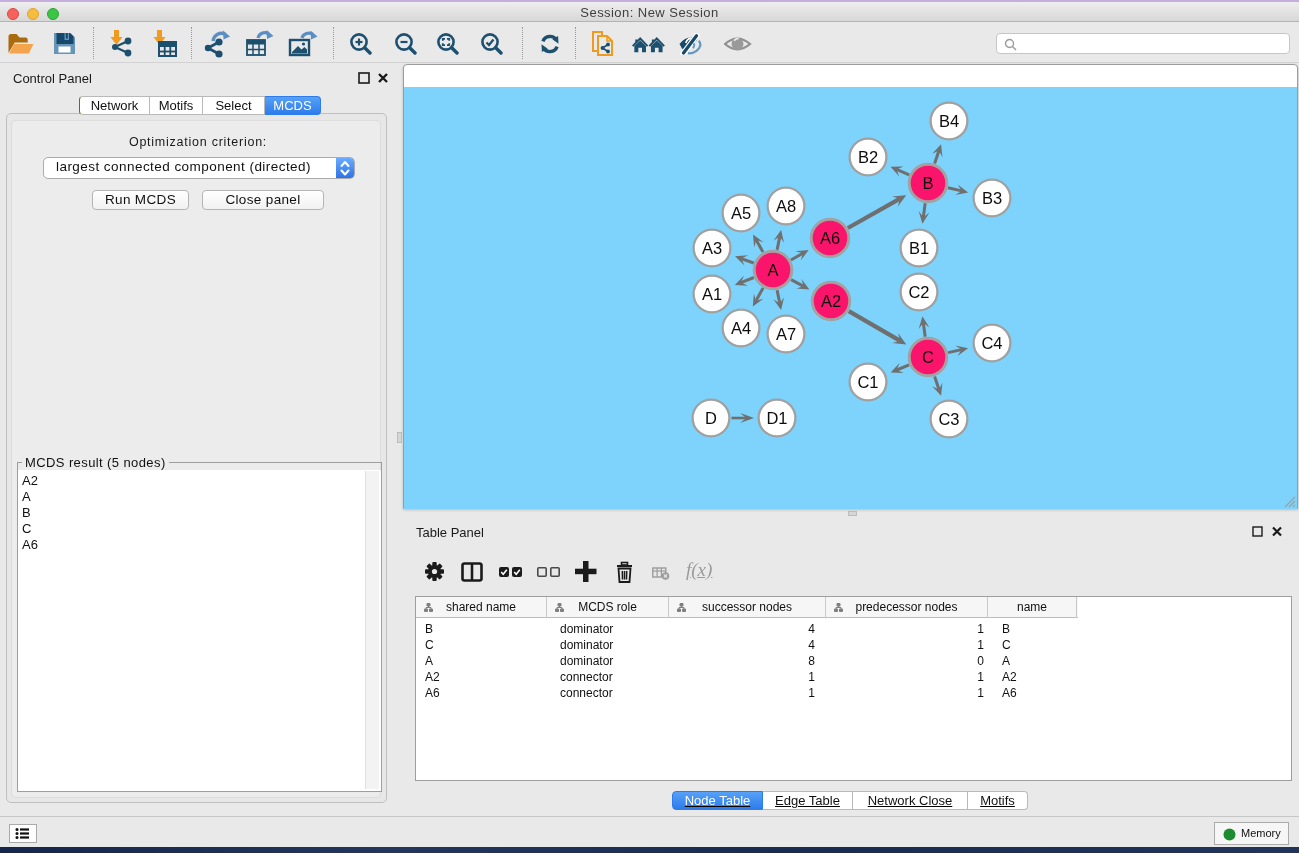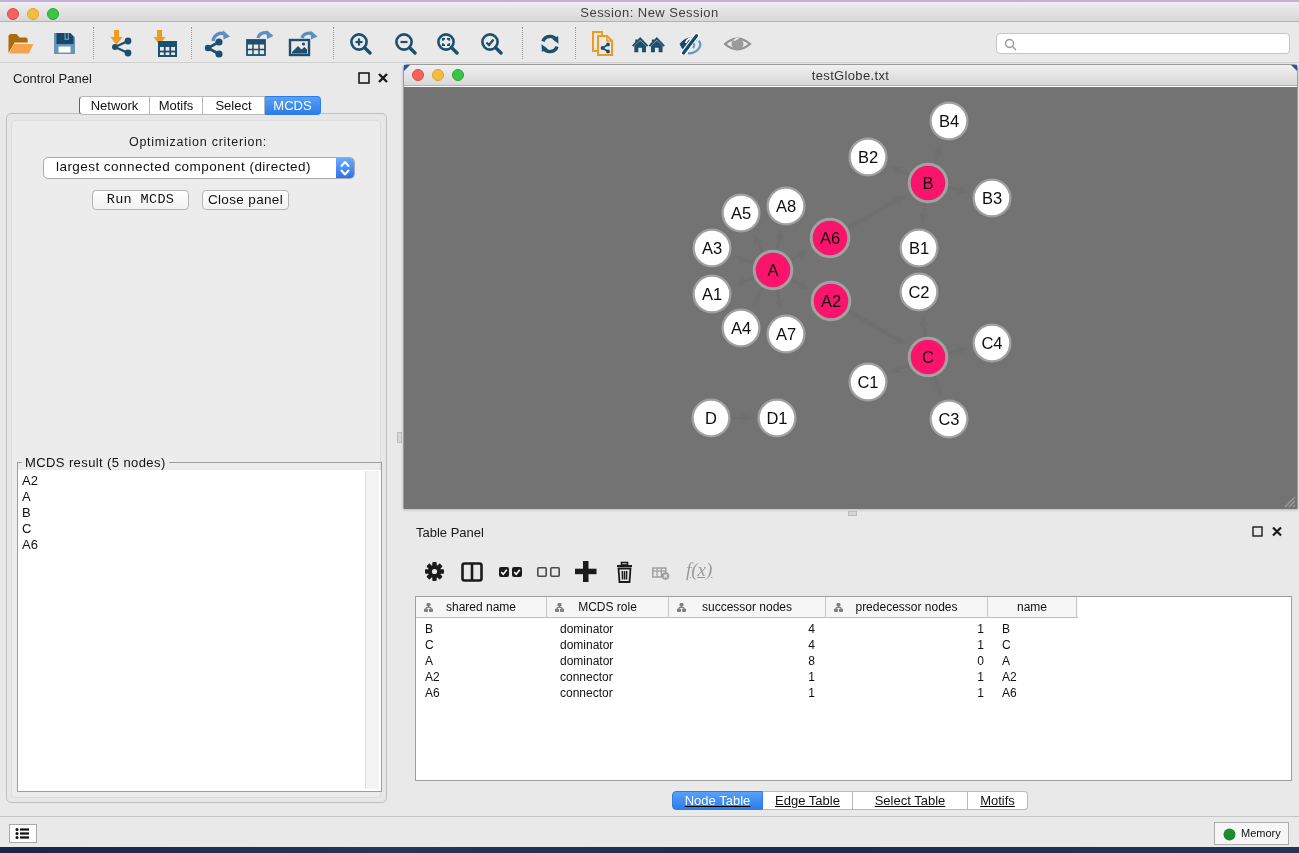--- a/index.html
+++ b/index.html
@@ -41,21 +41,21 @@
 #statusline { left:0; top:816px; width:1299px; height:1px; background:#c6c6c6; }
 #statusbar { left:0; top:817px; width:1299px; height:30px; background:#e9e9e9; }
 #listbtn { position:absolute; left:9px; top:7px; width:28px; height:19px; background:#fdfdfd; border:1px solid #a9a9a9; }
 #membtn { position:absolute; right:10px; top:5px; width:75px; height:23px; background:#f6f6f6; border:1px solid #ababab; font-size:11px; color:#111; }
 #bottomstrip { left:0; top:847px; width:1299px; height:6px; background:linear-gradient(90deg,#16264a,#24365c 30%,#1a2b50 60%,#223459); }
 
 
 #netwin { left:403px; top:64px; width:895px; height:445px; background:#fff; border:1px solid #9c9c9c; border-radius:4px 4px 0 0; box-shadow:0 1px 3px rgba(0,0,0,0.2); }
 #nettitle { position:absolute; left:0; top:0; width:100%; height:21px; background:linear-gradient(#f0f0f0,#d8d8d8); border-bottom:1px solid #b0b0b0; border-radius:4px 4px 0 0; }
 #nettitle .t { position:absolute; left:0; right:0; top:3px; text-align:center; font-size:13px; color:#333; letter-spacing:0.35px; }
-#netcontent { position:absolute; left:0; top:22px; width:893px; height:422px; background:#737373;text-align:right; }
+#netcontent { position:absolute; left:0; top:22px; width:893px; height:422px; background:#7dd3fc;text-align:right; }
 
 
 #tp-title { left:416px; top:525px; font-size:13px; color:#1a1a1a; }
 #tp-toolbar { left:416px; top:558px; width:875px; height:30px; }
 #tablebox { left:415px; top:596px; width:877px; height:185px; background:#fff; border:1px solid #9e9e9e;padding-left:40px; }
 #thead { position:absolute; left:0; top:0; width:662px; height:21px; background:#f6f6f6; border-bottom:1px solid #bdbdbd; }
 .th { position:absolute; top:0; height:21px; border-right:1px solid #c9c9c9; font-size:12px; color:#111; text-align:center; line-height:21px; }
 .trow { position:absolute; left:0; width:875px; height:16px; font-size:12px; color:#111; }
 .td { position:absolute; top:0; height:16px; line-height:16px; }
 .num { text-align:right; }
@@ -210,46 +210,34 @@
     <div class="tab sel last" style="width:56px">MCDS</div>
 </div>
 <div id="opt-label" class="abs">Optimization criterion:</div>
 <div id="dropdown" class="abs">
     <span class="txt">largest connected component (directed)</span>
   <div class="spin"><svg width="18" height="20" viewBox="0 0 18 20">
         <path d="M5.5 8 L9 4 L12.5 8" fill="none" stroke="#fff" stroke-width="2" stroke-linecap="round" stroke-linejoin="round"></path>
         <path d="M5.5 12.5 L9 16.5 L12.5 12.5" fill="none" stroke="#fff" stroke-width="2" stroke-linecap="round" stroke-linejoin="round"></path>
       </svg></div>
 </div>
-<div class="btn abs" style="left:92px;top:190px;width:97px;font-family:Liberation Mono, monospace;">Run MCDS</div>
-<div class="btn abs" style="left:202px;top:190px;width:87px;">Close panel</div>
+<div class="btn abs" style="left:92px;top:190px;width:97px;">Run MCDS</div>
+<div class="btn abs" style="left:202px;top:190px;width:122px;">Close panel</div>
 <div id="listbox" class="abs">
   <div class="li" style="padding-top:3px;height:19px;">A2</div>
   <div class="li">A</div>
     <div class="li">B</div>
     <div class="li">C</div>
     <div class="li">A6</div>
   <div class="sb"></div>
 </div>
 <div id="groupbox" class="abs"></div>
 <div id="groupbox-label" class="abs">MCDS result (5 nodes)</div>
 
 <div id="netwin" class="abs">
-  <div id="nettitle">
-    <div class="light" style="left:8px;top:4px;background:#f5615c;border:1px solid #dc4a43;"></div>
-    <div class="light" style="left:28px;top:4px;background:#f6bc3e;border:1px solid #dda32e;"></div>
-    <div class="light" style="left:48px;top:4px;background:#3cc447;border:1px solid #2aa635;"></div>
-    <div class="t">testGlobe.txt</div>
-    <svg style="position:absolute;left:0;top:0" width="6" height="6">
-        <path d="M0 0 L6 0 L0 6 Z" fill="#2456b0"></path>
-      </svg>
-    <svg style="position:absolute;right:0;top:0" width="6" height="6">
-        <path d="M0 0 L6 0 L6 6 Z" fill="#2456b0"></path>
-      </svg>
-  </div>
   <div id="netcontent">
     <svg style="position:absolute;left:0;top:0" width="893" height="422" viewBox="0 0 893 422">
 <g stroke="#6f6f6f" fill="#6f6f6f">
 <line x1="359.0" y1="165.1" x2="352.2" y2="153.1" stroke-width="3"></line>
 <polygon points="349.0,147.4 359.6,155.2 352.2,153.1 350.2,160.5" stroke="none"></polygon>
 <line x1="373.1" y1="162.9" x2="375.8" y2="149.5" stroke-width="3"></line>
 <polygon points="377.1,143.0 380.0,155.8 375.8,149.5 369.4,153.7" stroke="none"></polygon>
 <line x1="349.7" y1="176.0" x2="337.3" y2="171.6" stroke-width="3"></line>
 <polygon points="331.0,169.3 344.2,168.3 337.3,171.6 340.5,178.5" stroke="none"></polygon>
 <line x1="349.9" y1="190.5" x2="336.9" y2="195.6" stroke-width="3"></line>
@@ -437,21 +425,21 @@
       <div class="td" style="left:9px;">A6</div>
       <div class="td" style="left:144px;">connector</div>
       <div class="td num" style="left:253px;width:146px;">1</div>
       <div class="td num" style="left:410px;width:158px;">1</div>
       <div class="td" style="left:586px;">A6</div>
     </div>
 </div>
 <div id="tabs2" class="abs tabrow">
   <div class="tab first sel" style="width:91px">Node Table</div>
     <div class="tab" style="width:90px">Edge Table</div>
-    <div class="tab" style="width:115px">Select Table</div>
+    <div class="tab" style="width:115px">Network Close</div>
     <div class="tab last" style="width:60px">Motifs</div>
 </div>
 
 <div class="abs" style="left:397px;top:432px;width:5px;height:11px;background:#d6d6d6;border:1px solid #bcbcbc;"></div>
 <div class="abs" style="left:848px;top:511px;width:9px;height:5px;background:#d6d6d6;border:1px solid #bcbcbc;"></div>
 <div id="statusline" class="abs"></div>
 <div id="statusbar" class="abs">
   <div id="listbtn"><svg width="26" height="17" viewBox="0 0 26 17">
         <circle cx="7" cy="4.5" r="1.5" fill="#111"></circle>
         <circle cx="7" cy="8.5" r="1.5" fill="#111"></circle>

